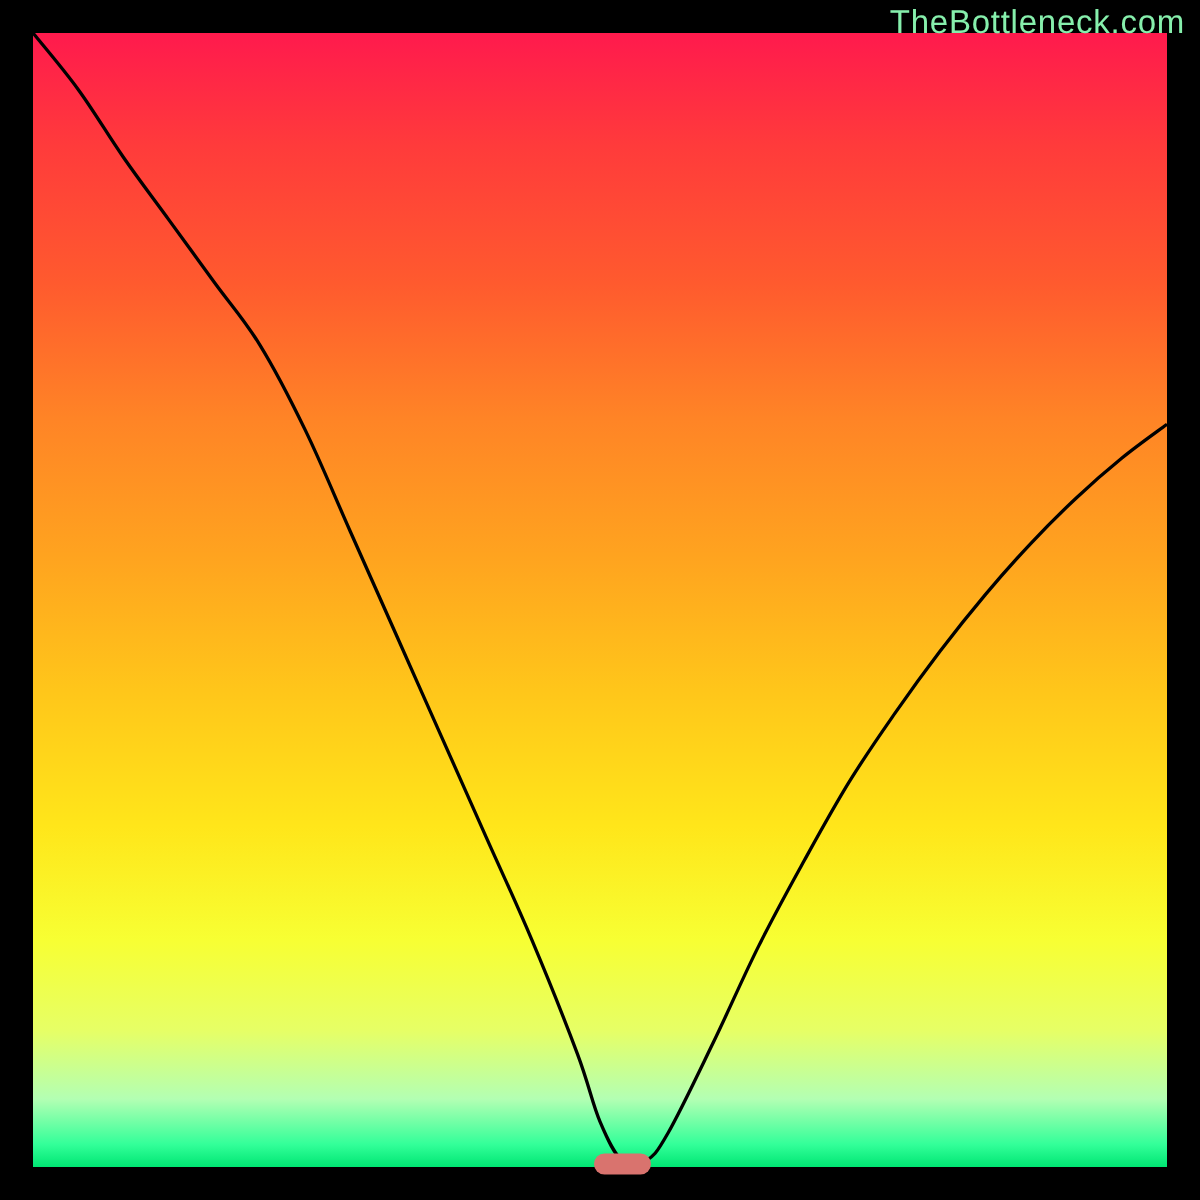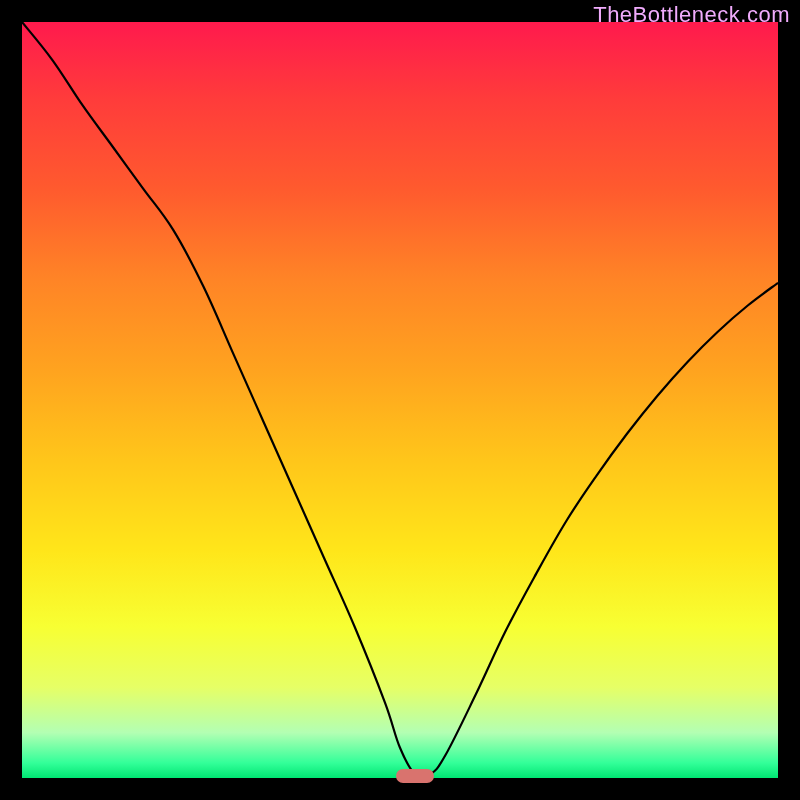--- a/index.html
+++ b/index.html
@@ -34,21 +34,21 @@
       #f7ff33 80%,
       #e6ff66 88%,
       #b3ffb3 94%,
       #33ff99 98%,
       #00e673 100%);
   }
   .watermark {
     position: absolute;
     top: 2px;
     right: 10px;
-    color: #f0abfc;
+    color: #86efac;
     font-size: 22px;
     letter-spacing: 0.5px;
     user-select: none;
   }
   svg.curve {
     position: absolute;
     left: 0;
     top: 0;
   }
   .marker {

